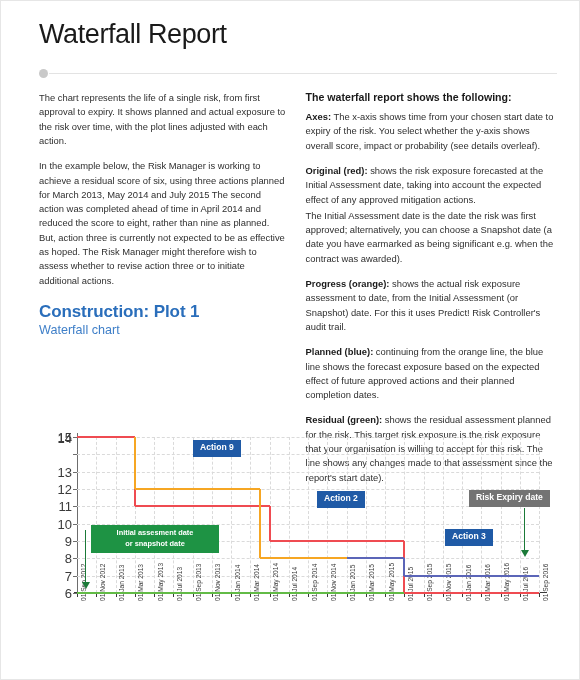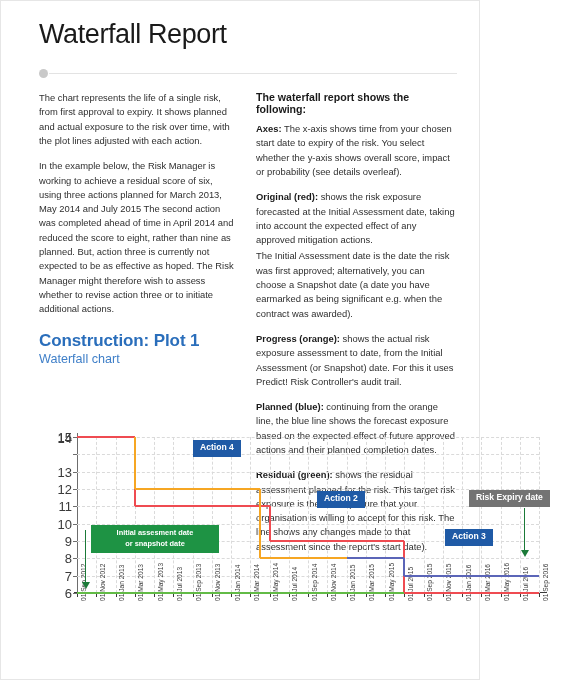--- a/index.html
+++ b/index.html
@@ -1,18 +1,18 @@
 <!DOCTYPE html>
 <html><head>
 <meta charset="utf-8">
 <style>
   html,body{margin:0;padding:0;background:#ffffff;}
   body{width:580px;height:680px;overflow:hidden;
        font-family:"Liberation Sans", sans-serif;color:#2b2b2b;}
-  .page{position:relative;width:480px;height:680px;box-sizing:border-box;
+  .page{position:relative;width:580px;height:680px;box-sizing:border-box;
         border:1px solid #e6e6e6;background:#fff;}
   .inner{position:absolute;left:38px;top:18px;right:22px;}
 
   h1.title{font-size:27px;font-weight:400;letter-spacing:-0.4px;
            margin:0 0 0 0;color:#1a1a1a;line-height:1.15;}
 
   .divider-wrap{position:relative;margin-top:19px;height:10px;}
   .divider-line{position:absolute;left:10px;right:0;top:4px;height:1px;background:#e3e3e3;}
   .divider-dot{position:absolute;left:0;top:0;width:9px;height:9px;border-radius:50%;
                background:#c9c9c9;}
@@ -213,21 +213,21 @@
         <div class="seg" style="left: 326.25px; top: 104px; width: 2px; height: 52px; background: rgb(239, 75, 81);"></div>
         <div class="seg" style="left: 327.25px; top: 155px; width: 134.75px; height: 2px; background: rgb(239, 75, 81);"></div>
         <div class="seg" style="left: 56.75px; top: 0px; width: 2px; height: 52px; background: rgb(246, 166, 35);"></div>
         <div class="seg" style="left: 57.75px; top: 51px; width: 125.125px; height: 2px; background: rgb(246, 166, 35);"></div>
         <div class="seg" style="left: 181.875px; top: 52px; width: 2px; height: 69.3333px; background: rgb(246, 166, 35);"></div>
         <div class="seg" style="left: 182.875px; top: 120.333px; width: 86.625px; height: 2px; background: rgb(246, 166, 35);"></div>
         <div class="seg" style="left: 269.5px; top: 120.333px; width: 57.75px; height: 2px; background: rgb(91, 101, 184);"></div>
         <div class="seg" style="left: 326.25px; top: 121.333px; width: 2px; height: 17.3333px; background: rgb(91, 101, 184);"></div>
         <div class="seg" style="left: 327.25px; top: 137.667px; width: 134.75px; height: 2px; background: rgb(91, 101, 184);"></div>
         <div class="seg" style="left: 0px; top: 155px; width: 327.25px; height: 2px; background: rgb(98, 187, 70);"></div>
-        <div class="badge badge-blue" style="left: 116px; top: 3px;">Action 4</div>
+        <div class="badge badge-blue" style="left: 116px; top: 3px;">Action 9</div>
         <div class="badge badge-blue" style="left: 240px; top: 54px;">Action 2</div>
         <div class="badge badge-blue" style="left: 368px; top: 92px;">Action 3</div>
         <div class="badge badge-green" style="left: 392px; top: 53px;">Risk Expiry date</div>
         <div class="arrow-line" style="left: 447px; top: 71px; height: 45px;"></div>
         <div class="arrow-head" style="left: 443.5px; top: 113px;"></div>
         <div class="ann-green" style="left: 14px; top: 88px; width: 116px;">
           <div>Initial assesment date</div>
           <div>or snapshot date</div>
         </div>
         <div class="arrow-line" style="left: 8px; top: 93px; height: 53px;"></div>

